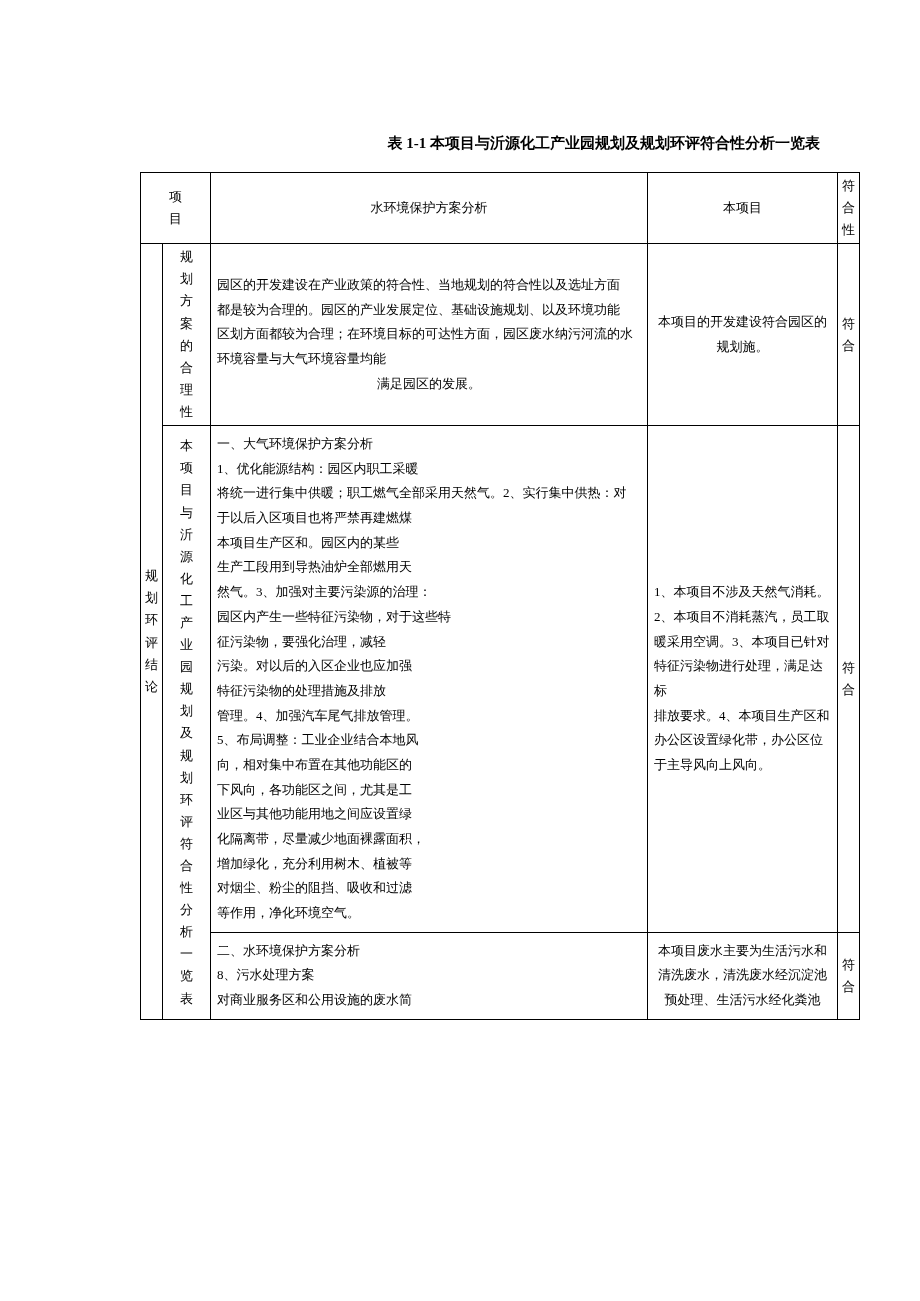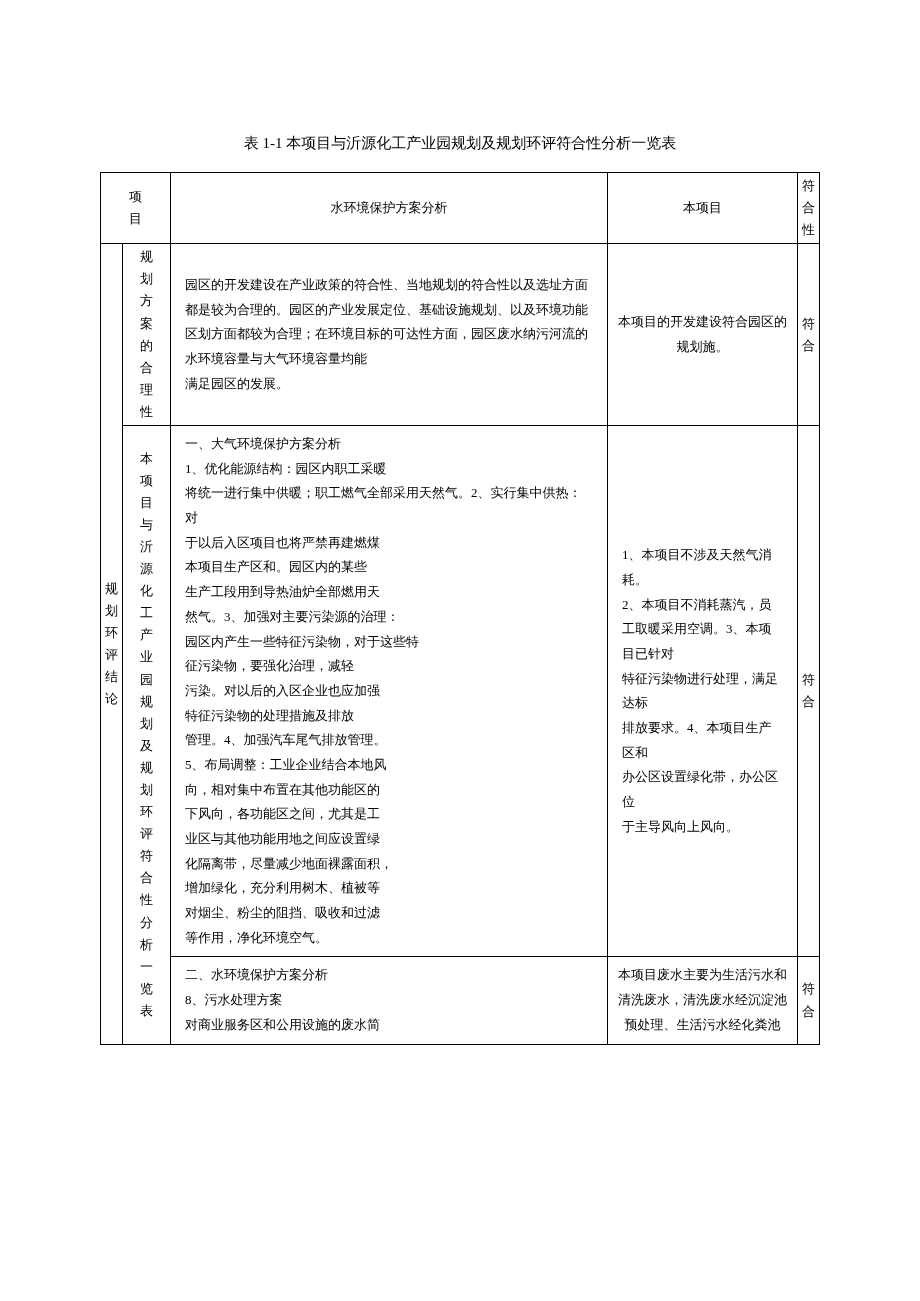--- a/index.html
+++ b/index.html
@@ -11,40 +11,41 @@
       font-family: "SimSun", "宋体", serif;
       background: #ffffff;
       width: 920px;
       margin: 0 auto;
       padding: 130px 100px 80px 100px;
       font-size: 14px;
       color: #000;
       line-height: 1.8;
     }
     .title {
-      text-align: center;
+      text-align: right;
       font-size: 15px;
       margin-bottom: 15px;
-      font-weight: normal;
+      font-weight: bold;
     }
     table {
       border-collapse: collapse;
       width: 100%;
+      margin-left: 40px;
     }
     td {
       border: 1px solid #000;
       padding: 4px 4px;
       vertical-align: middle;
       text-align: center;
       font-size: 13px;
       line-height: 1.9;
     }
     td.left {
       text-align: left;
-      padding: 6px 14px;
+      padding: 6px 6px;
     }
     td.narrow {
       width: 22px;
       padding: 2px 1px;
       letter-spacing: 0;
       line-height: 1.6;
       writing-mode: horizontal-tb;
     }
     td.narrow2 {
       width: 30px;
@@ -75,21 +76,21 @@
     <td class="narrow"><span class="vert">符合性</span></td>
   </tr>
 
   <tr>
     <td class="narrow" rowspan="3"><span class="vert">规划环评结论</span></td>
     <td class="narrow2"><span class="vert spaced">规划方案的合理性</span></td>
     <td class="left">
       <div>园区的开发建设在产业政策的符合性、当地规划的符合性以及选址方面</div>
       <div>都是较为合理的。园区的产业发展定位、基础设施规划、以及环境功能</div>
       <div>区划方面都较为合理；在环境目标的可达性方面，园区废水纳污河流的水环境容量与大气环境容量均能</div>
-      <div style="text-align:left">满足园区的发展。</div>
+      <div style="text-align:center">满足园区的发展。</div>
     </td>
     <td>本项目的开发建设符合园区的规划施。</td>
     <td class="narrow"><span class="vert">符合</span></td>
   </tr>
 
   <tr>
     <td class="narrow2" rowspan="2"><span class="vert">本项目与沂源化工产业园规划及规划环评符合性分析一览表</span></td>
     <td class="left">
       <div>一、大气环境保护方案分析</div>
       <div>1、优化能源结构：园区内职工采暖</div>

